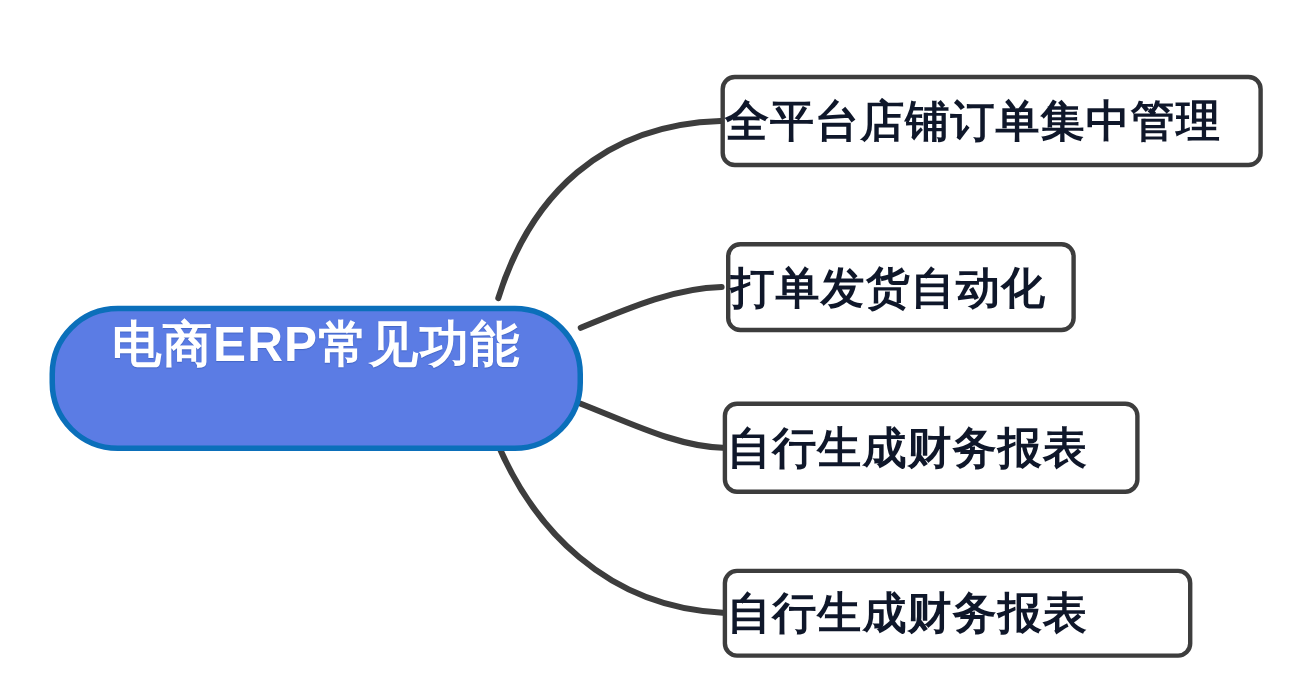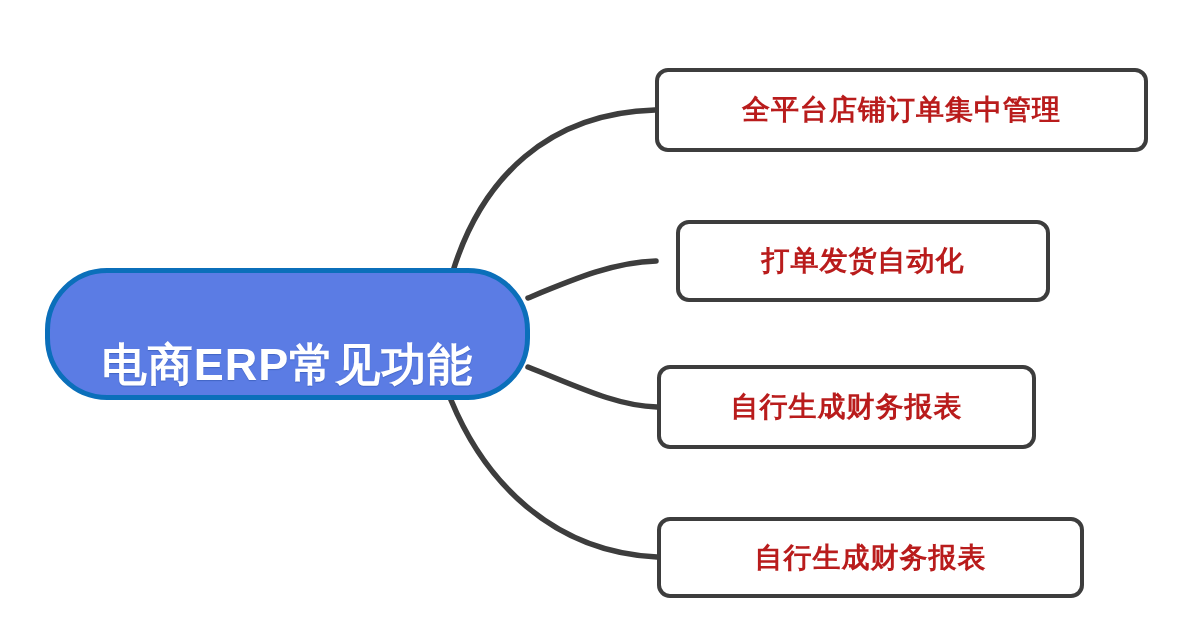--- a/index.html
+++ b/index.html
@@ -19,54 +19,53 @@
     position: absolute;
     left: 0;
     top: 0;
     width: 1194px;
     height: 619px;
     pointer-events: none;
   }
   .root-node {
     position: absolute;
     left: 45px;
-    top: 268px;
+    top: 278px;
     width: 485px;
     height: 132px;
     box-sizing: border-box;
     background: #5b7ce4;
     border: 5px solid #0b6fba;
     border-radius: 62px;
     display: flex;
-    align-items: flex-end;
+    align-items: flex-start;
     justify-content: center;
     color: #ffffff;
     font-size: 45px;
     font-weight: bold;
     letter-spacing: 1px;
     text-shadow: 0 1px 1px rgba(20,60,140,0.35);
     cursor: pointer;
   }
   .branch-node {
     position: absolute;
     box-sizing: border-box;
     background: #ffffff;
     border: 4px solid #3d3d3d;
     border-radius: 13px;
     display: flex;
     align-items: center;
-    justify-content: center;
-    color: #b91c1c;
-    font-size: 28px;
+    color: #0f172a;
+    font-size: 40px;
     font-weight: 600;
     letter-spacing: 1px;
     cursor: pointer;
   }
   .branch-1 { left: 655px; top:  68px; width: 493px; height: 84px; }
-  .branch-2 { left: 676px; top: 220px; width: 374px; height: 82px; }
+  .branch-2 { left: 660px; top: 220px; width: 318px; height: 82px; }
   .branch-3 { left: 657px; top: 365px; width: 379px; height: 84px; }
   .branch-4 { left: 657px; top: 517px; width: 427px; height: 81px; }
 </style>
 </head>
 <body>
 
 <div class="canvas">
 
   <svg class="connectors" viewBox="0 0 1194 619" aria-hidden="true">
     <path d="M 453 271 C 482 178, 548 113, 655 110" fill="none" stroke-width="5.5" stroke-linecap="round" stroke="#3d3d3d"></path>

